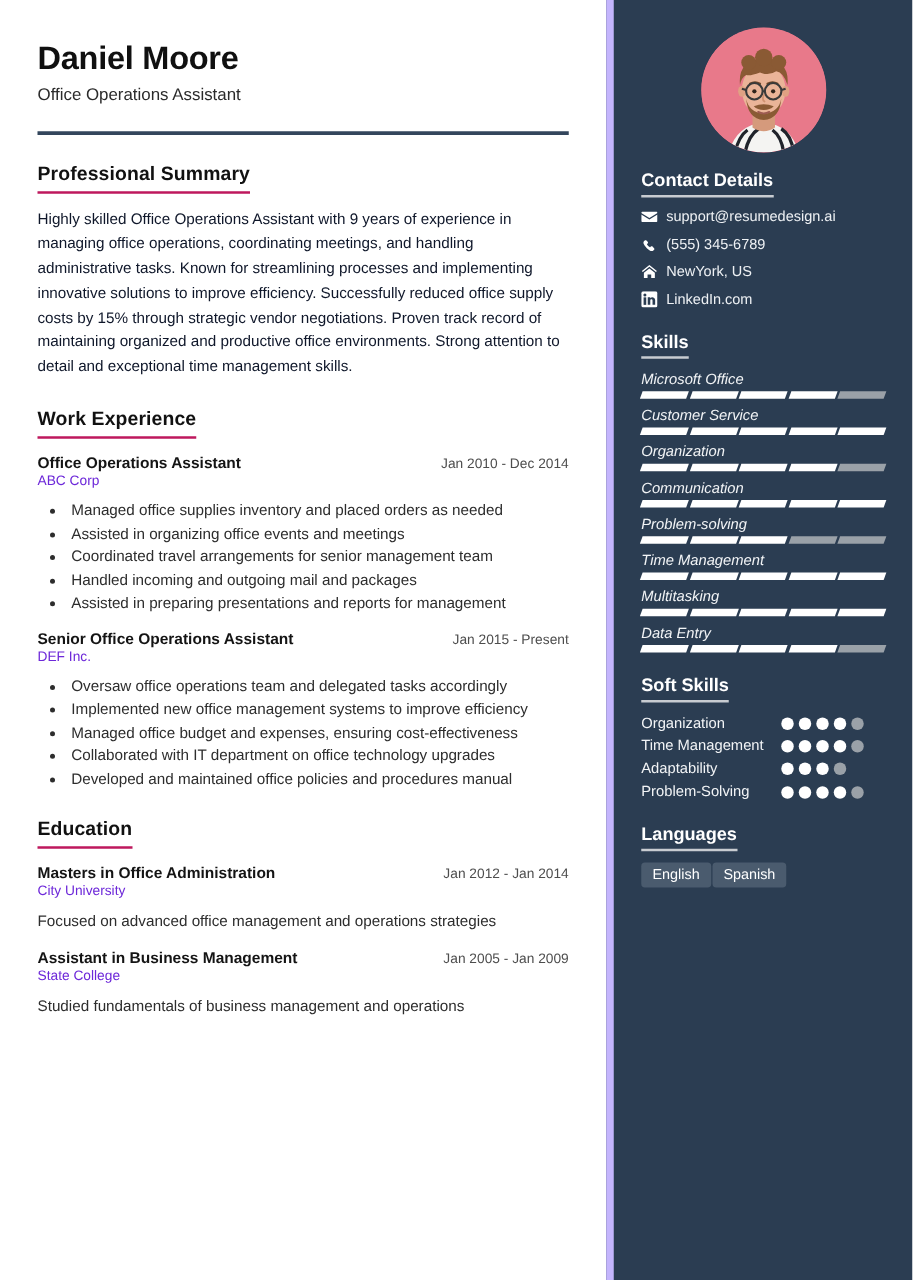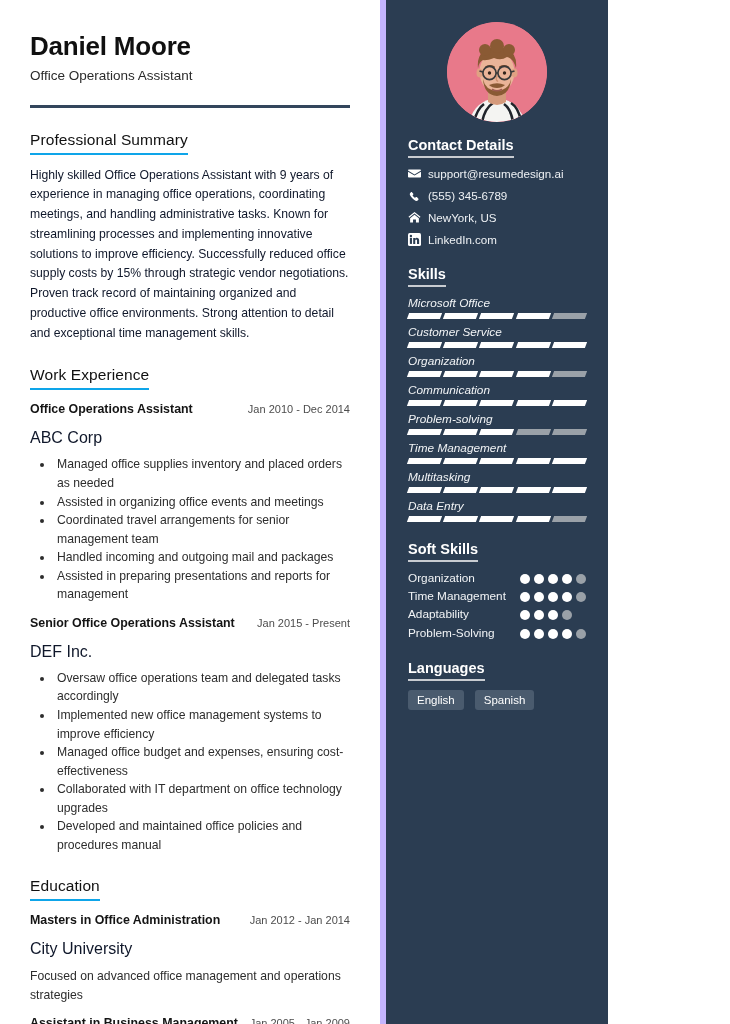--- a/index.html
+++ b/index.html
@@ -8,21 +8,21 @@
     background: #ffffff;
   }
   body {
     width: 730px;
     height: 1024px;
     font-family: "Liberation Sans", sans-serif;
     overflow: hidden;
   }
   .resume {
     position: relative;
-    width: 608px;
+    width: 730px;
     height: 1024px;
     display: flex;
     background: #ffffff;
   }
 
   
   .main-col {
     width: 485px;
     box-sizing: border-box;
     padding: 28px 30px 0 30px;
@@ -45,25 +45,25 @@
   .head-rule {
     margin: 22px 0 0 0;
     height: 3px;
     background: #33465c;
     width: 100%;
   }
 
   .section { margin-top: 23px; }
   .section-title {
     font-size: 15.5px;
-    font-weight: normal;
+    font-weight: bold;
     color: #111111;
     display: inline-block;
     padding-bottom: 4px;
-    border-bottom: 2px solid #0ea5e9;
+    border-bottom: 2px solid #be185d;
     letter-spacing: 0.1px;
   }
 
   .summary-text {
     font-size: 12.2px;
     line-height: 1.62;
     color: #0f172a;
     margin-top: 11px;
     text-align: left;
   }
@@ -79,23 +79,23 @@
     font-weight: bold;
     color: #141414;
   }
   .entry-date {
     font-size: 11px;
     color: #4d4d4d;
     white-space: nowrap;
     padding-left: 10px;
   }
   .entry-org {
-    font-size: 16px;
-    color: #0f172a;
-    margin-top: 13px;
+    font-size: 11px;
+    color: #6d28d9;
+    margin-top: 2px;
   }
   .entry-desc {
     font-size: 12.2px;
     color: #2d2d2d;
     margin-top: 9px;
     line-height: 1.5;
   }
   ul.bullets {
     margin: 8px 0 0 0;
     padding-left: 24px;
@@ -204,21 +204,21 @@
   .dot {
     width: 10px;
     height: 10px;
     border-radius: 50%;
     background: #ffffff;
     flex: none;
   }
   .dot.off { background: #9aa1a8; }
 
   
-  .lang-wrap { display: flex; flex-wrap: wrap; gap: 11px; }
+  .lang-wrap { display: flex; flex-wrap: wrap; gap: 1px; }
   .lang-chip {
     background: #4a5b6e;
     color: #ffffff;
     font-size: 11.5px;
     padding: 4px 9px;
     border-radius: 3px;
   }
 </style>
 </head>
 <body>

